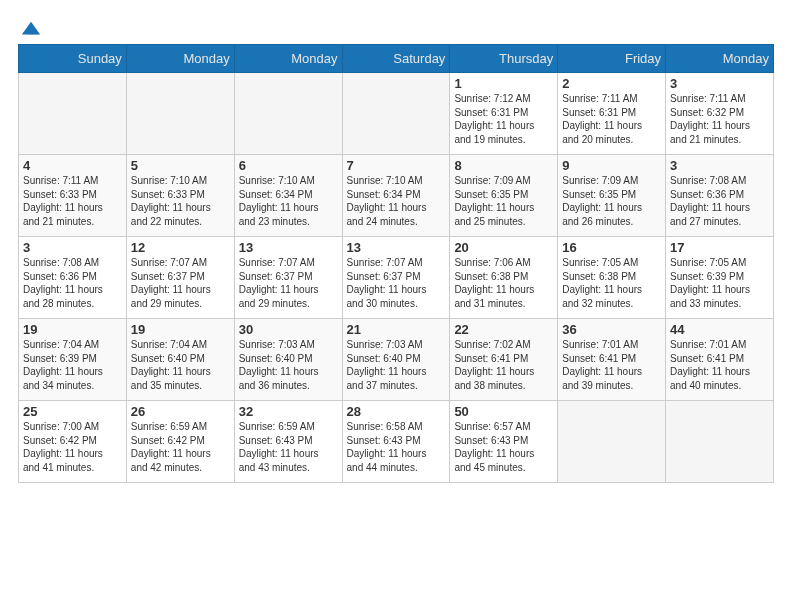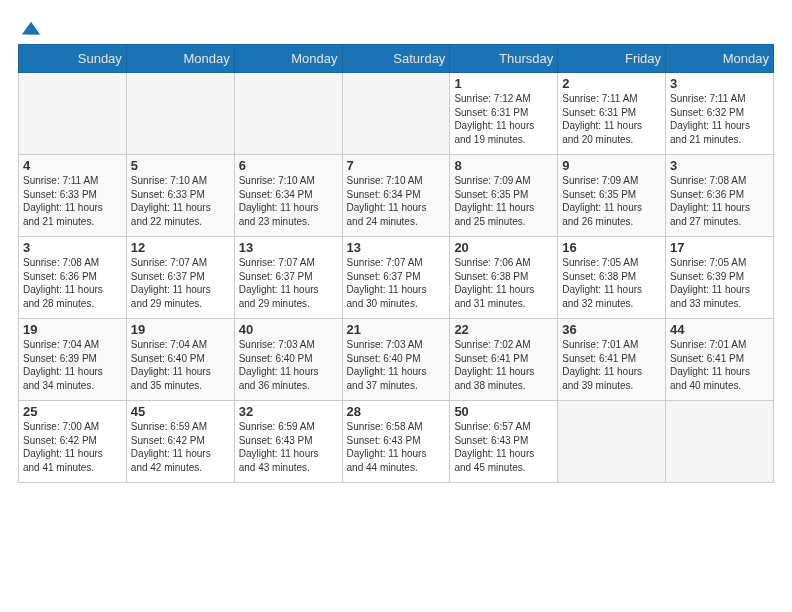--- a/index.html
+++ b/index.html
@@ -215,21 +215,21 @@
         <tr class="row-even">
           <td>
             <span class="day-number">19</span>
             <div class="day-info">Sunrise: 7:04 AM<br>Sunset: 6:39 PM<br>Daylight: 11 hours and 34 minutes.</div>
           </td>
           <td>
             <span class="day-number">19</span>
             <div class="day-info">Sunrise: 7:04 AM<br>Sunset: 6:40 PM<br>Daylight: 11 hours and 35 minutes.</div>
           </td>
           <td>
-            <span class="day-number">40</span>
+            <span class="day-number">30</span>
             <div class="day-info">Sunrise: 7:03 AM<br>Sunset: 6:40 PM<br>Daylight: 11 hours and 36 minutes.</div>
           </td>
           <td>
             <span class="day-number">21</span>
             <div class="day-info">Sunrise: 7:03 AM<br>Sunset: 6:40 PM<br>Daylight: 11 hours and 37 minutes.</div>
           </td>
           <td>
             <span class="day-number">22</span>
             <div class="day-info">Sunrise: 7:02 AM<br>Sunset: 6:41 PM<br>Daylight: 11 hours and 38 minutes.</div>
           </td>
@@ -241,21 +241,21 @@
             <span class="day-number">44</span>
             <div class="day-info">Sunrise: 7:01 AM<br>Sunset: 6:41 PM<br>Daylight: 11 hours and 40 minutes.</div>
           </td>
         </tr>
         <tr class="row-odd">
           <td>
             <span class="day-number">25</span>
             <div class="day-info">Sunrise: 7:00 AM<br>Sunset: 6:42 PM<br>Daylight: 11 hours and 41 minutes.</div>
           </td>
           <td>
-            <span class="day-number">45</span>
+            <span class="day-number">26</span>
             <div class="day-info">Sunrise: 6:59 AM<br>Sunset: 6:42 PM<br>Daylight: 11 hours and 42 minutes.</div>
           </td>
           <td>
             <span class="day-number">32</span>
             <div class="day-info">Sunrise: 6:59 AM<br>Sunset: 6:43 PM<br>Daylight: 11 hours and 43 minutes.</div>
           </td>
           <td>
             <span class="day-number">28</span>
             <div class="day-info">Sunrise: 6:58 AM<br>Sunset: 6:43 PM<br>Daylight: 11 hours and 44 minutes.</div>
           </td>

